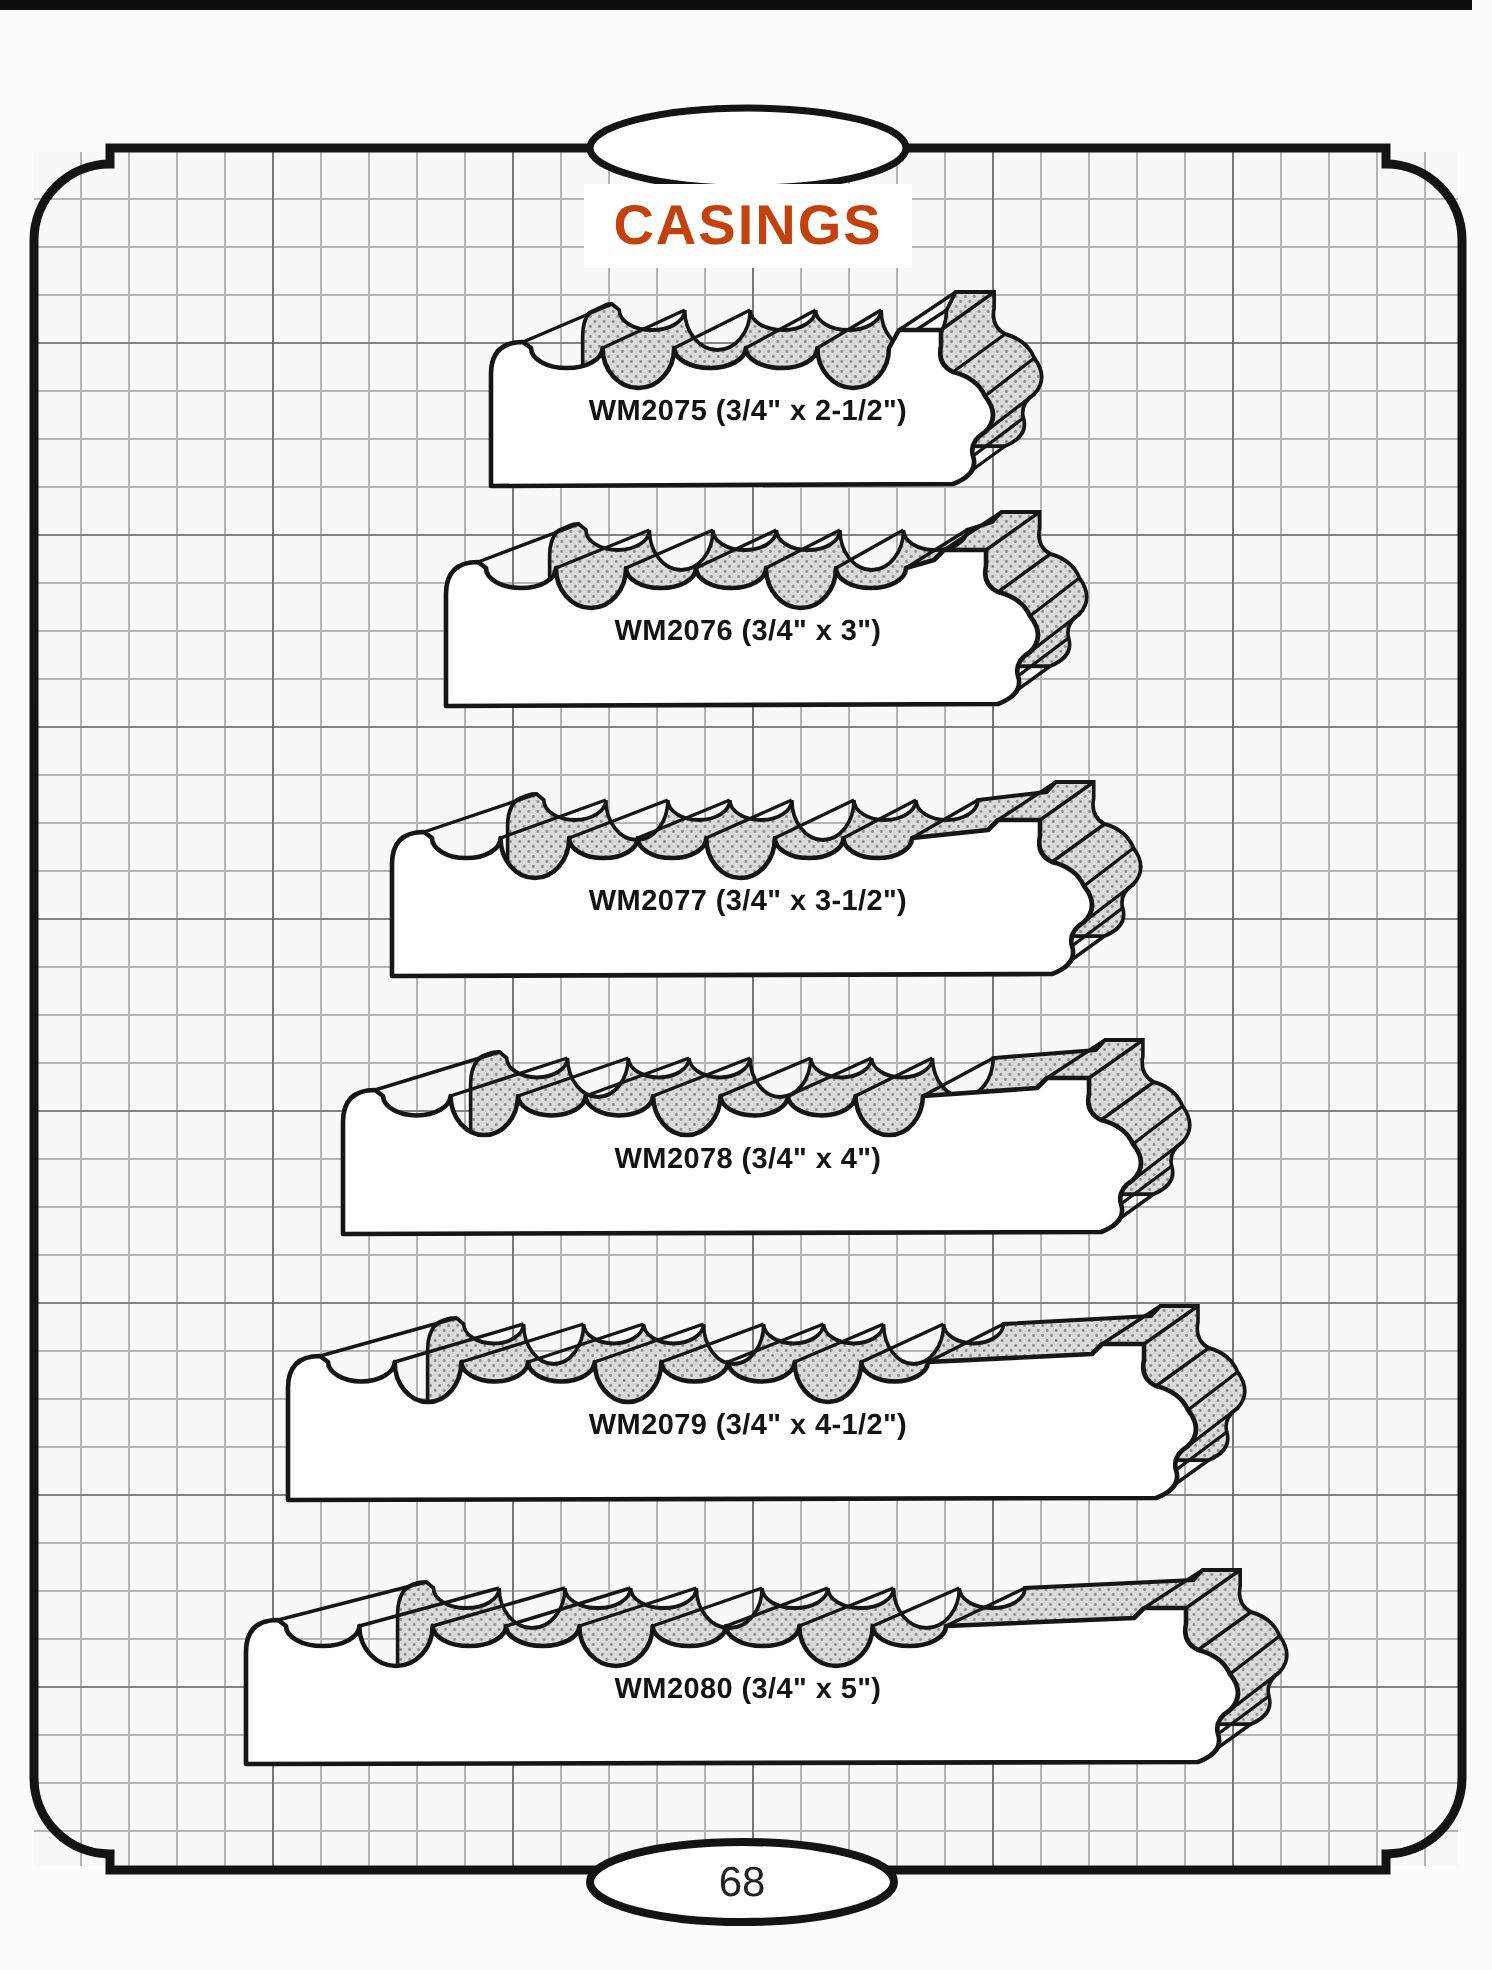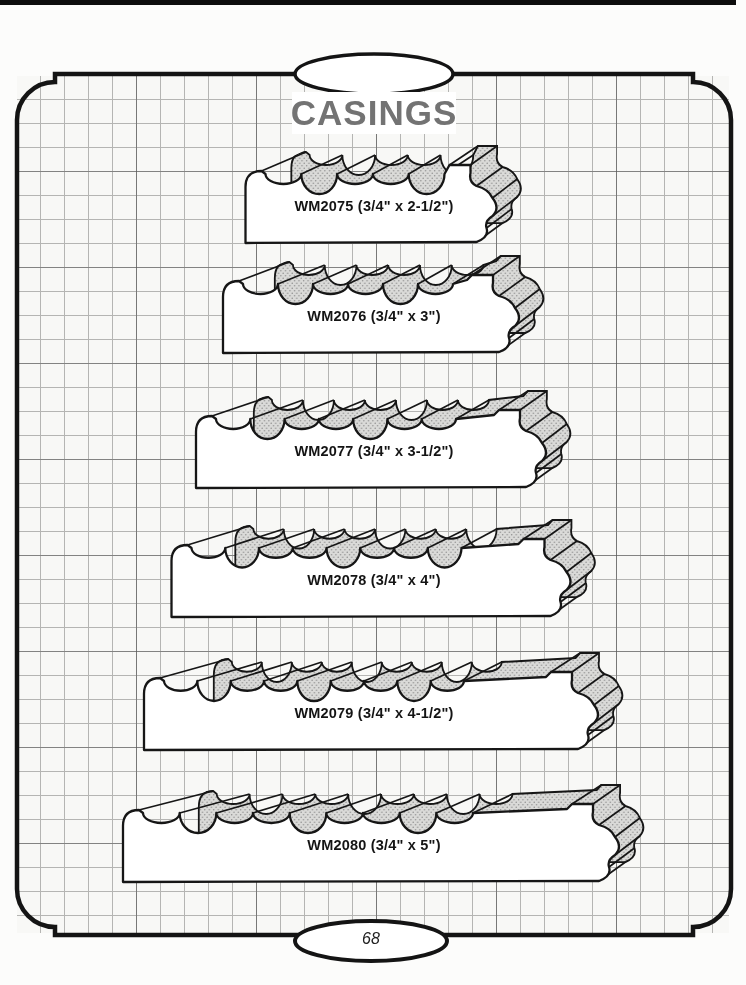--- a/index.html
+++ b/index.html
@@ -25,31 +25,31 @@
     z-index:1;
   }
   svg.art{position:absolute;left:0;top:0;z-index:2;}
   .title-box{
     position:absolute;left:292px;top:92px;width:164px;height:42px;
     background:#ffffff;
     display:flex;align-items:center;justify-content:center;
     z-index:3;
   }
   .title-text{
-    font-size:35px;font-weight:bold;color:#737373;letter-spacing:1px;
+    font-size:28px;font-weight:bold;color:#c2410c;letter-spacing:1px;
   }
   .casing-label{
     position:absolute;width:280px;text-align:center;
     font-size:14.5px;font-weight:bold;color:#141414;
     letter-spacing:0.2px;
     z-index:3;
   }
   .page-num{
     position:absolute;left:331px;top:930px;width:80px;text-align:center;
-    font-size:16px;color:#222;z-index:3;font-style:italic;
+    font-size:21px;color:#222;z-index:3;
   }
 </style>
 </head>
 <body>
 
 <div class="page">
   <div class="scan-bar"></div>
   <div class="grid"></div>
 
   <svg class="art" width="746" height="985" viewBox="0 0 746 985" id="art">

